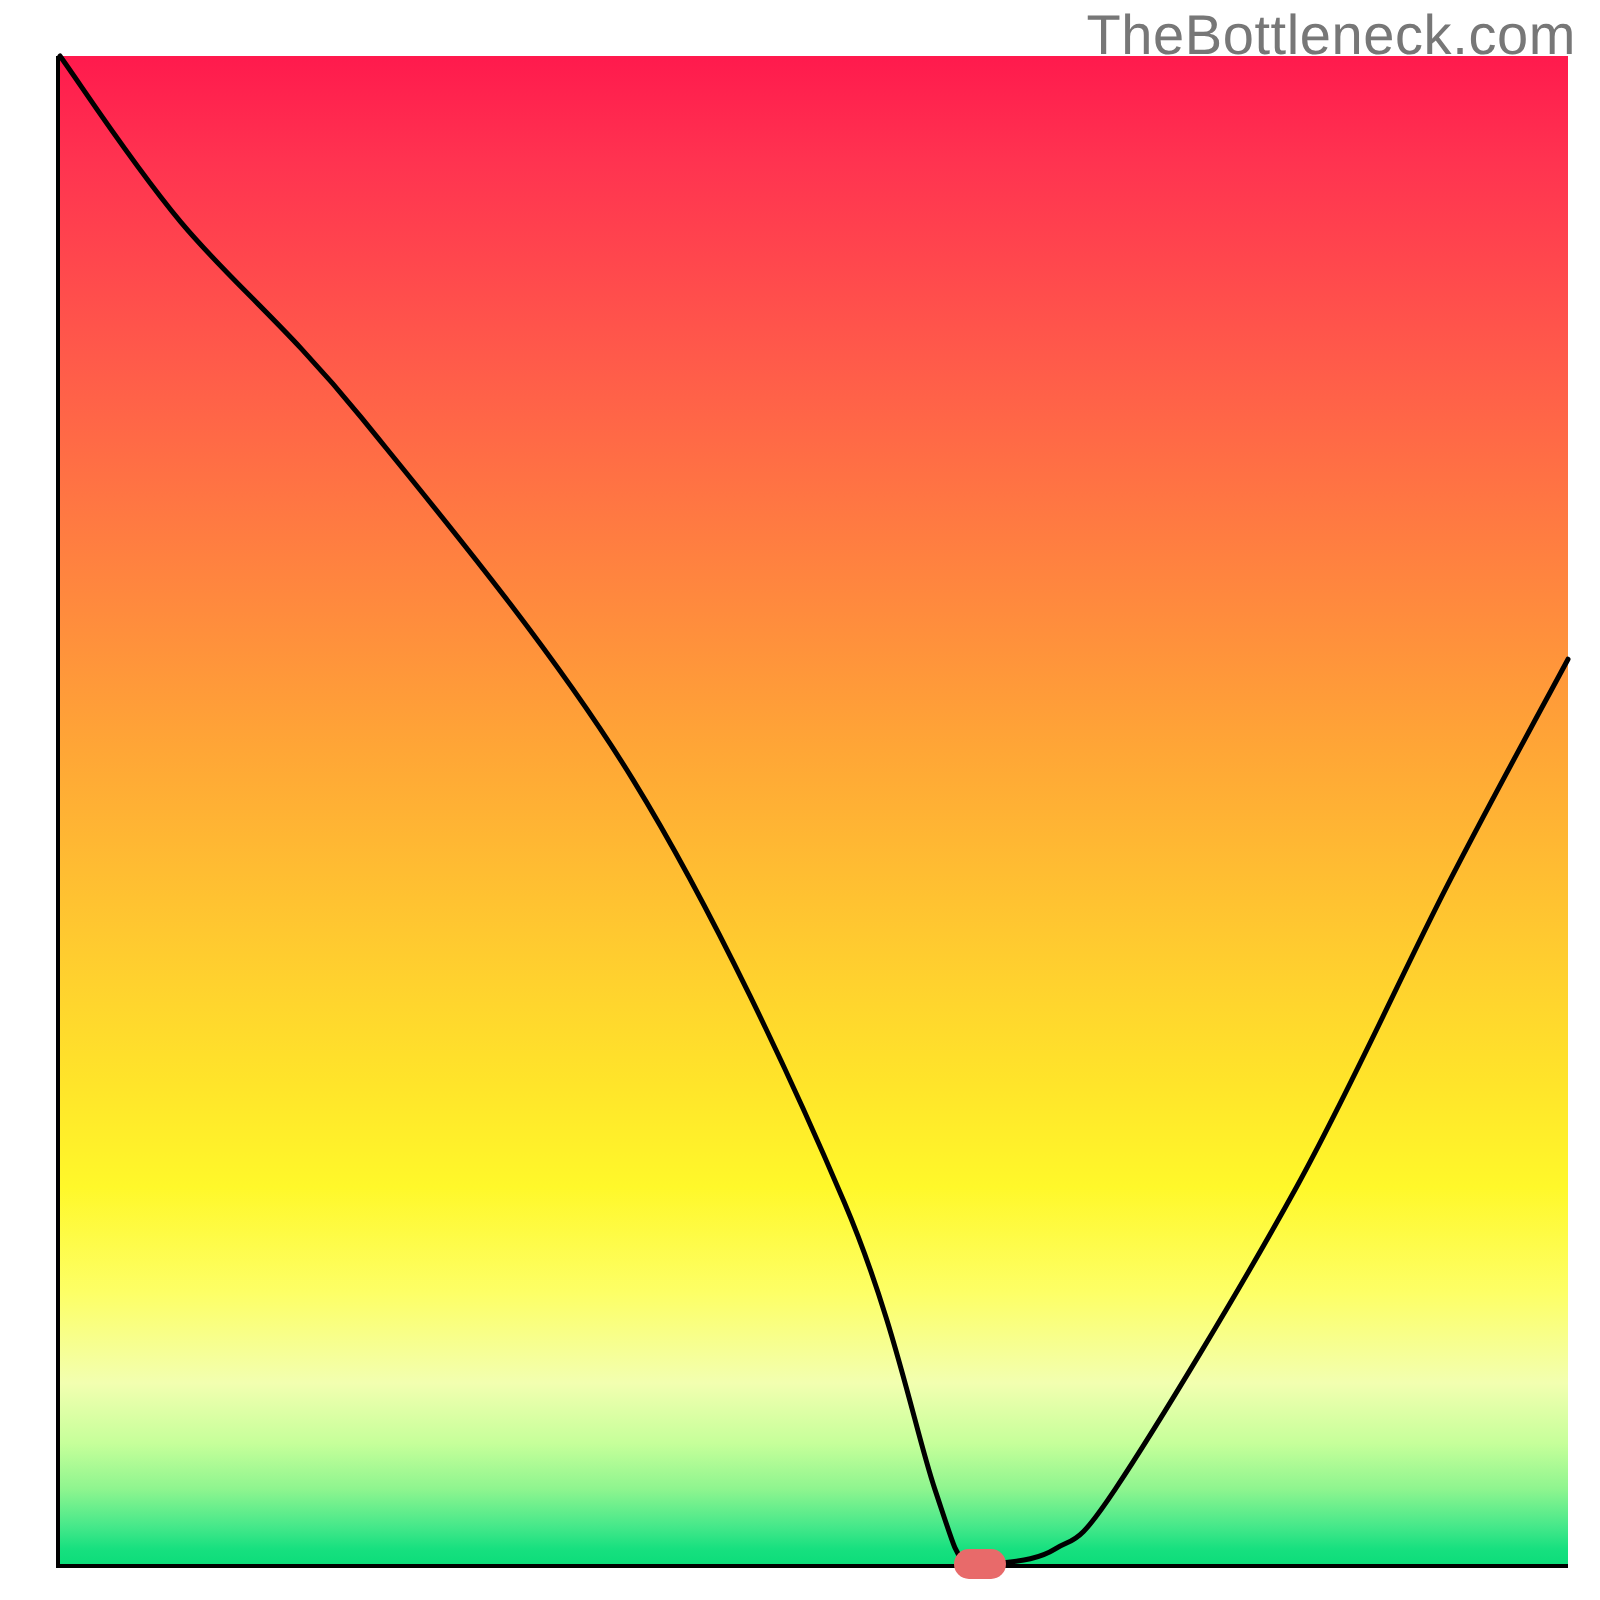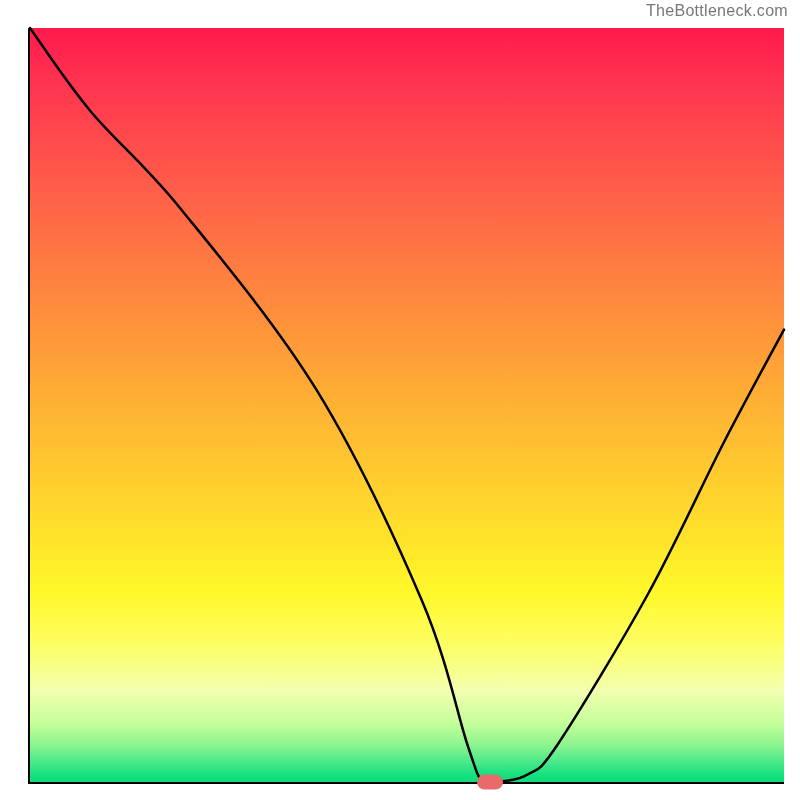--- a/index.html
+++ b/index.html
@@ -12,21 +12,21 @@
   }
   .container {
     position: relative;
     width: 800px;
     height: 800px;
   }
   .attribution {
     position: absolute;
     top: 2px;
     right: 12px;
-    font-size: 16px;
+    font-size: 28px;
     font-weight: 500;
     color: #777;
     letter-spacing: 0.3px;
   }
   .plot-frame {
     position: absolute;
     left: 28px;
     top: 28px;
     width: 756px;
     height: 756px;

